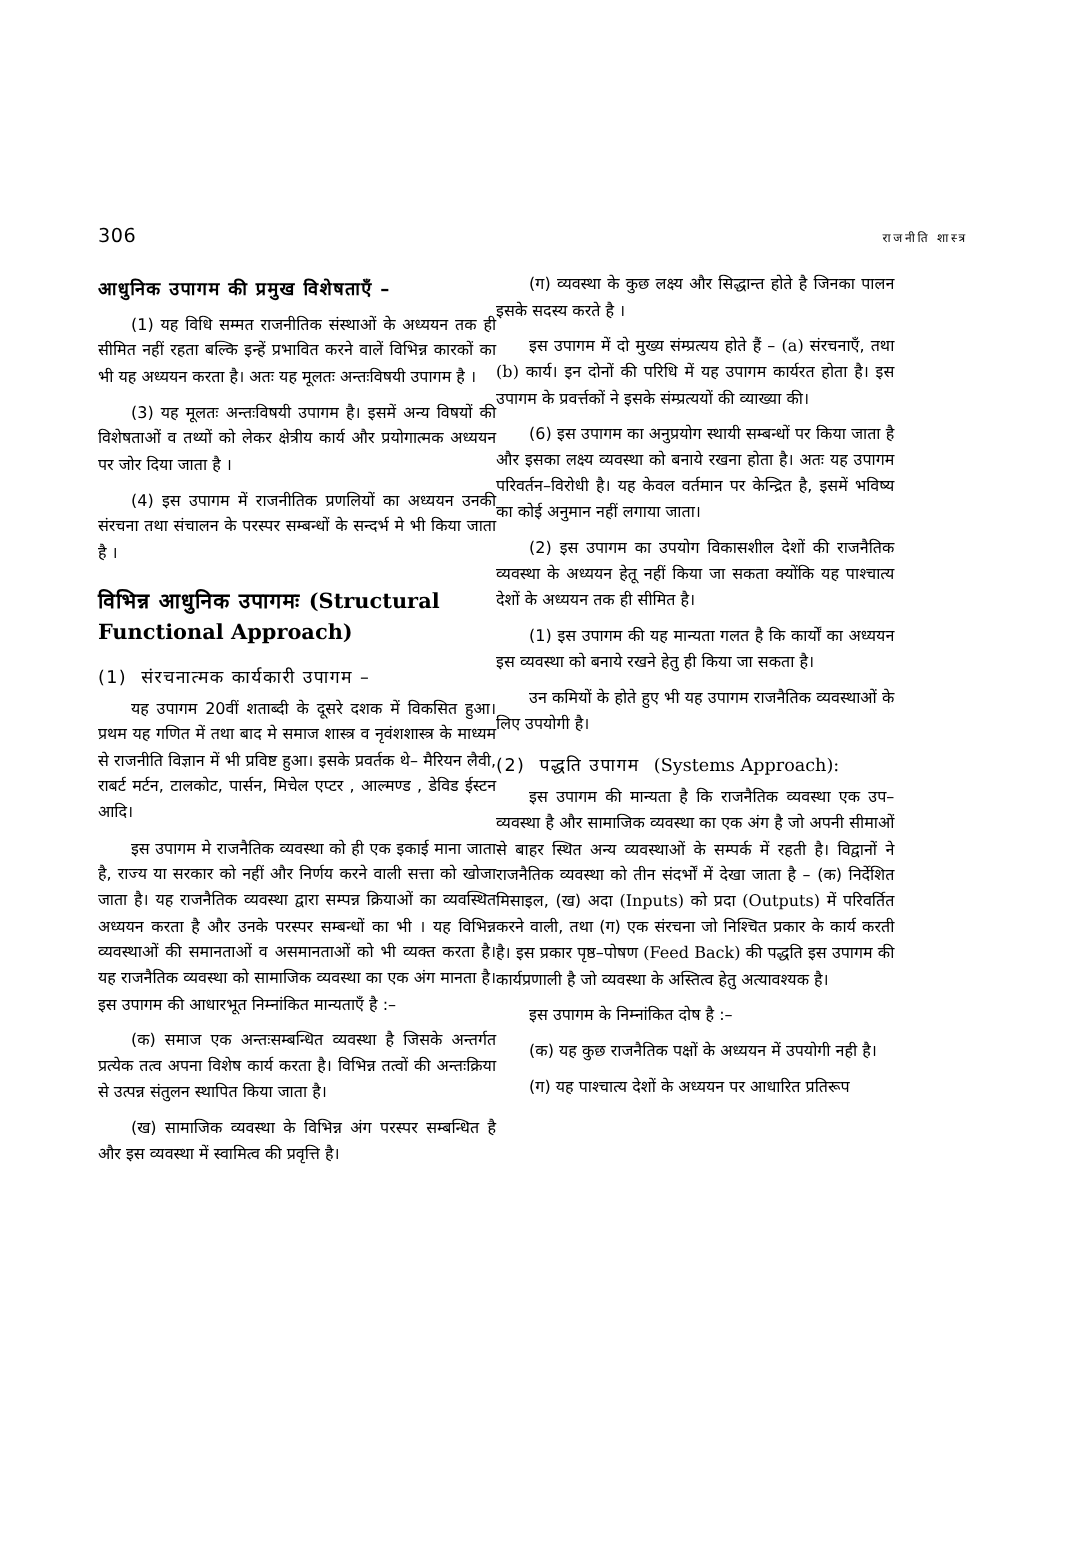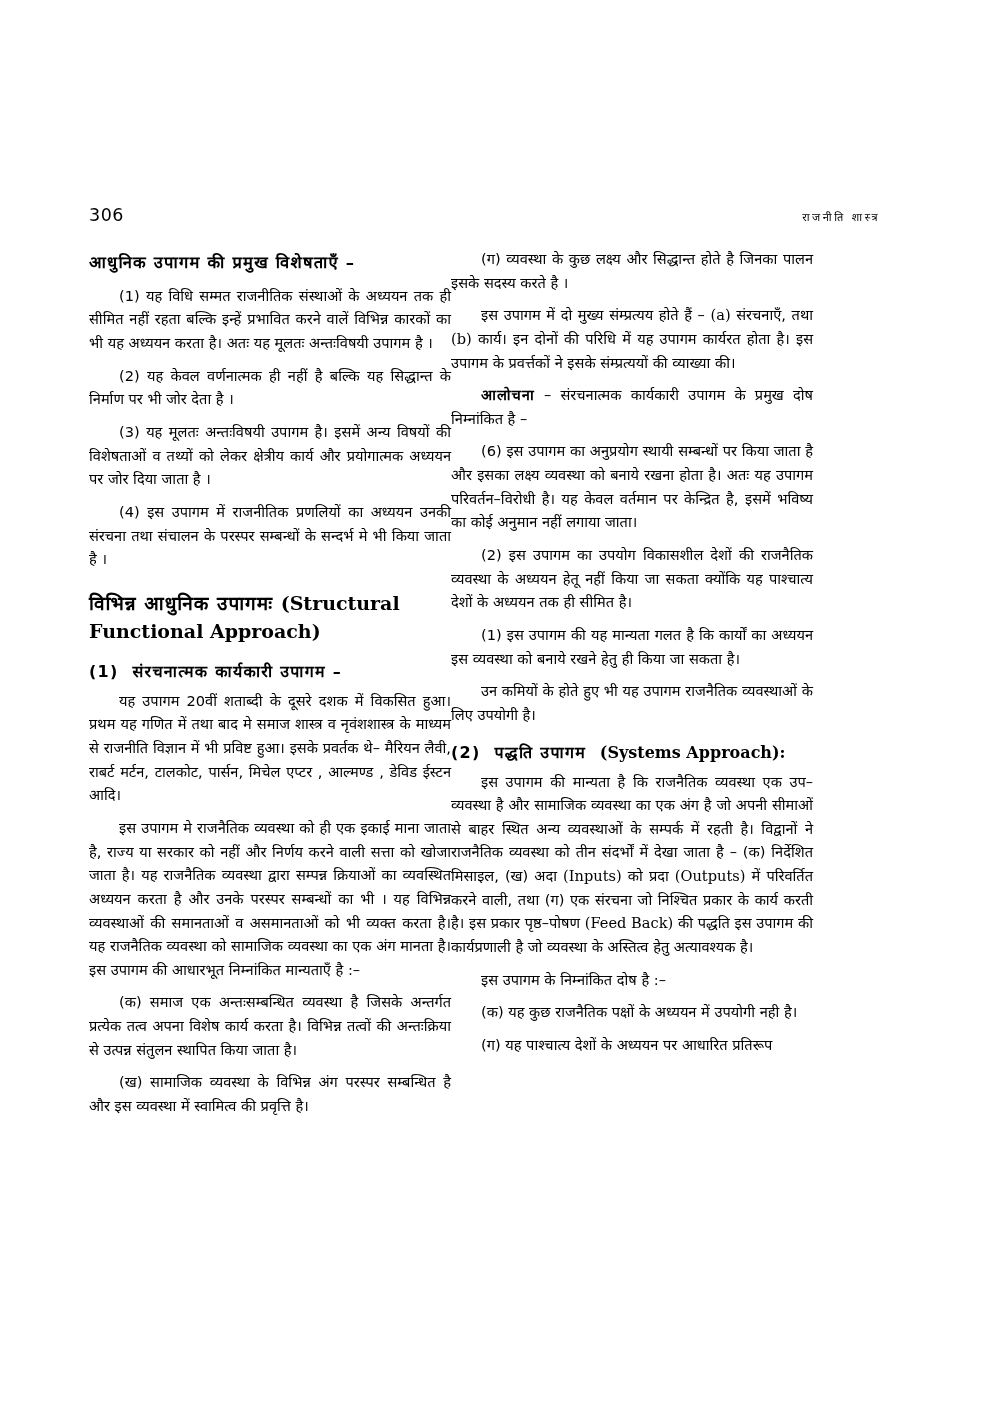--- a/index.html
+++ b/index.html
@@ -73,21 +73,21 @@
     margin-bottom: 10px;
     letter-spacing: 1px;
   }
   .sec-head .serif {
     font-family: "DejaVu Serif", serif;
     letter-spacing: 0;
     font-weight: bold;
   }
   .sub-head {
     font-size: 16px;
-    font-weight: bold;
+    font-weight: normal;
     margin: 14px 0 7px 0;
     letter-spacing: 1.3px;
     font-family: "DejaVu Sans", sans-serif;
   }
   .sub-head .serif {
     font-family: "DejaVu Serif", serif;
     letter-spacing: 0;
   }
   .inline-bold {
     font-weight: bold;
@@ -108,21 +108,20 @@
     <div class="header-title">राजनीति शास्त्र</div>
   </div>
 
   <div class="columns">
 
     <div class="col">
 
       <div class="sec-head">आधुनिक उपागम की प्रमुख विशेषताएँ –</div>
 
       <p class="indent">(1) यह विधि सम्मत राजनीतिक संस्थाओं के अध्ययन तक ही सीमित नहीं रहता बल्कि इन्हें प्रभावित करने वालें विभिन्न कारकों का भी यह अध्ययन करता है। अतः यह मूलतः अन्तःविषयी उपागम है ।</p>
-      <p class="indent">(2) यह केवल वर्णनात्मक ही नहीं है बल्कि यह सिद्धान्त के निर्माण पर भी जोर देता है ।</p>
       <p class="indent">(3) यह मूलतः अन्तःविषयी उपागम है। इसमें अन्य विषयों की विशेषताओं व तथ्यों को लेकर क्षेत्रीय कार्य और प्रयोगात्मक अध्ययन पर जोर दिया जाता है ।</p>
       <p class="indent">(4) इस उपागम में राजनीतिक प्रणलियों का अध्ययन उनकी संरचना तथा संचालन के परस्पर सम्बन्धों के सन्दर्भ मे भी किया जाता है ।</p>
 
       <div class="sec-head big">
         <span>विभिन्न आधुनिक उपागमः</span>
         <span class="serif">(Structural Functional Approach)</span>
       </div>
 
       <div class="sub-head">
         <span>(1)</span>
@@ -137,23 +136,20 @@
     </div>
 
     <div class="col">
 
       <p class="indent">(ग) व्यवस्था के कुछ लक्ष्य और सिद्धान्त होते है जिनका पालन इसके सदस्य करते है ।</p>
 
       <p class="indent">
         <span>इस उपागम में दो मुख्य संम्प्रत्यय होते हैं – </span><span class="serif-inline">(a)</span><span> संरचनाएँ, तथा </span><span class="serif-inline">(b)</span><span> कार्य। इन दोनों की परिधि में यह उपागम कार्यरत होता है। इस उपागम के प्रवर्त्तकों ने इसके संम्प्रत्ययों की व्याख्या की।</span>
       </p>
 
-      <p class="indent">
-        <span class="inline-bold">आलोचना</span><span> – संरचनात्मक कार्यकारी उपागम के प्रमुख दोष निम्नांकित है –</span>
-      </p>
 
       <p class="indent">(6) इस उपागम का अनुप्रयोग स्थायी सम्बन्धों पर किया जाता है और इसका लक्ष्य व्यवस्था को बनाये रखना होता है। अतः यह उपागम परिवर्तन–विरोधी है। यह केवल वर्तमान पर केन्द्रित है, इसमें भविष्य का कोई अनुमान नहीं लगाया जाता।</p>
       <p class="indent">(2) इस उपागम का उपयोग विकासशील देशों की राजनैतिक व्यवस्था के अध्ययन हेतू नहीं किया जा सकता क्योंकि यह पाश्चात्य देशों के अध्ययन तक ही सीमित है।</p>
       <p class="indent">(1) इस उपागम की यह मान्यता गलत है कि कार्यों का अध्ययन इस व्यवस्था को बनाये रखने हेतु ही किया जा सकता है।</p>
       <p class="indent">उन कमियों के होते हुए भी यह उपागम राजनैतिक व्यवस्थाओं के लिए उपयोगी है।</p>
 
       <div class="sub-head">
         <span>(2)</span>
         &nbsp;<span>पद्धति उपागम</span>
         &nbsp;<span class="serif">(Systems Approach):</span>

